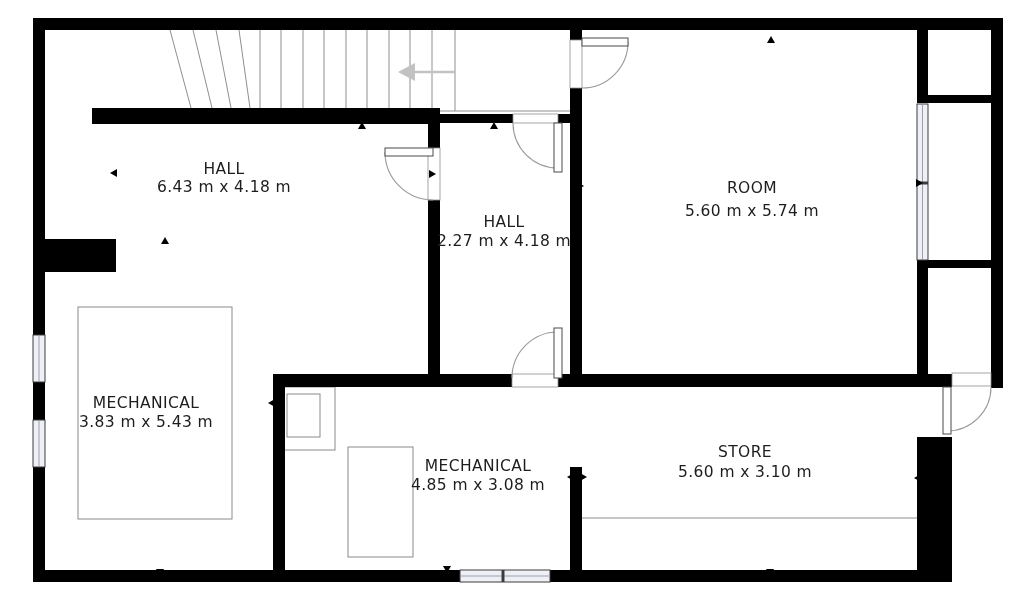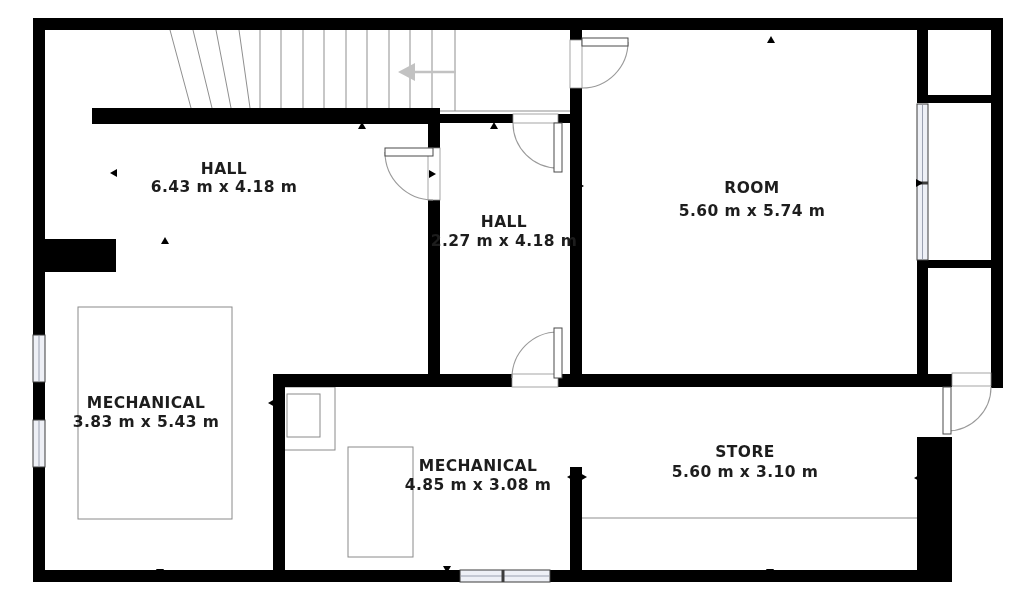--- a/index.html
+++ b/index.html
@@ -1,16 +1,16 @@
 <!DOCTYPE html>
 <html><head>
 <meta charset="utf-8">
 <style>
   html,body{margin:0;padding:0;background:#ffffff;width:1024px;height:615px;overflow:hidden;}
-  .stage{position:relative;width:944px;height:615px;background:#fff;font-family:"DejaVu Sans", sans-serif;font-weight:bold;}
+  .stage{position:relative;width:944px;height:615px;background:#fff;font-family:"DejaVu Sans", sans-serif;}
   svg{position:absolute;left:0;top:0;}
   text{font-family:"DejaVu Sans", sans-serif;letter-spacing:0.4px;}
 </style>
 </head>
 <body>
 
 <div class="stage">
   <svg id="plan" width="1024" height="615" viewBox="0 0 1024 615">
       <rect x="0" y="0" width="1024" height="615" fill="#ffffff"></rect>
       <g stroke="#8f8f8f" stroke-width="1">

